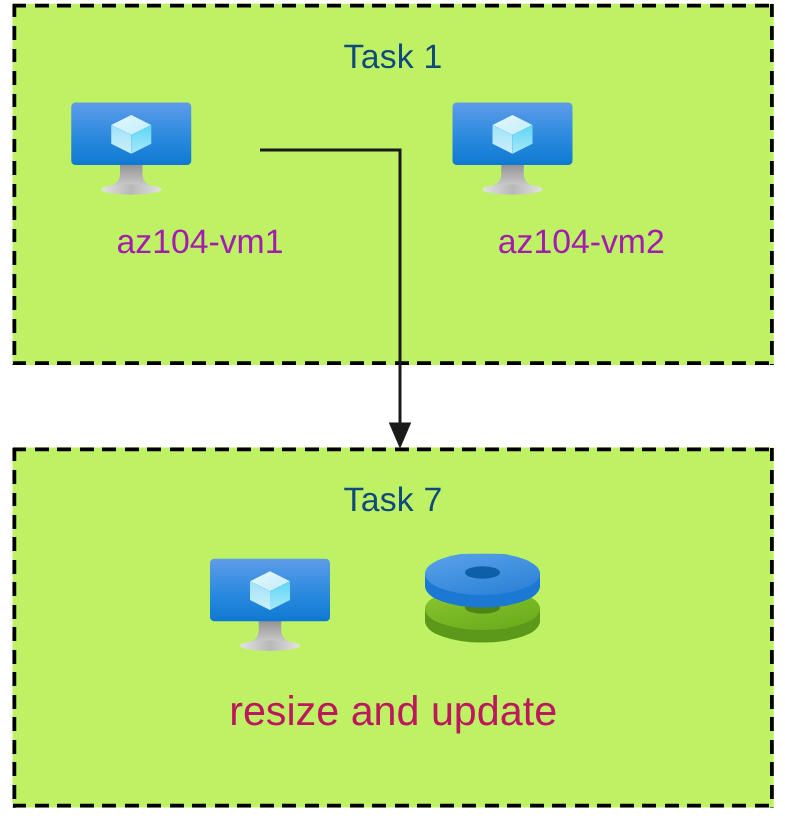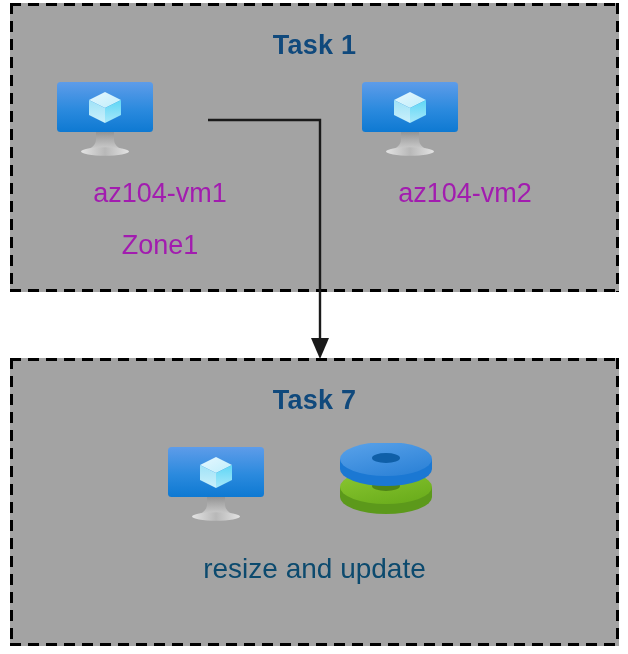--- a/index.html
+++ b/index.html
@@ -19,23 +19,22 @@
   #canvas {
     position: absolute;
     left: 0; top: 0;
     width: 628px;
     height: 654px;
   }
 
   
   .task-box {
     position: absolute;
-    background: #a3a3a3;
+    background: #bef264;
     box-sizing: border-box;
-    font-weight: bold;
   }
   .task-box .edge {
     position: absolute;
     background-repeat: repeat-x;
   }
   .edge-h {
     height: 3px;
     left: 0; right: 0;
     background-image: repeating-linear-gradient(
         to right, #000 0px, #000 11px, rgba(0,0,0,0) 11px, rgba(0,0,0,0) 18px);
@@ -113,22 +112,22 @@
     display: flex;
     align-items: center;
     justify-content: center;
     gap: 72px;
   }
   #task2-caption {
     position: absolute;
     left: 10px; top: 552px;
     width: 609px;
     text-align: center;
-    color: #0c4a6e;
-    font-size: 28px;
+    color: #be185d;
+    font-size: 33px;
     line-height: 34px;
     white-space: nowrap;
   }
 </style>
 </head>
 <body>
 
 <div id="canvas">
 
   <div class="task-box" id="task1-box">
@@ -187,21 +186,20 @@
         <rect x="2" y="2" width="96" height="50" rx="3.5" fill="url(#vmScreen1)"></rect>
 
         <g transform="translate(50,27)">
           <path d="M0 -15 L16 -7 L0 1 L-16 -7 Z" fill="url(#cubeTop1)"></path>
           <path d="M-16 -7 L0 1 L0 16 L-16 8 Z" fill="url(#cubeLeft1)"></path>
           <path d="M16 -7 L0 1 L0 16 L16 8 Z" fill="url(#cubeRight1)"></path>
         </g>
       </svg>
     </span>
     <div class="node-label">az104-vm1</div>
-    <div class="node-label">Zone1</div>
   </div>
 
   <div class="node" id="vm2-node">
     <span class="vm-icon">
       <svg width="100" height="78" viewBox="0 0 100 78" xmlns="http://www.w3.org/2000/svg">
         <defs>
           <linearGradient id="vmScreen2" x1="0" y1="0" x2="0" y2="1">
             <stop offset="0%" stop-color="#5e9ce9"></stop>
             <stop offset="55%" stop-color="#2b8ade"></stop>
             <stop offset="100%" stop-color="#0e79d2"></stop>

